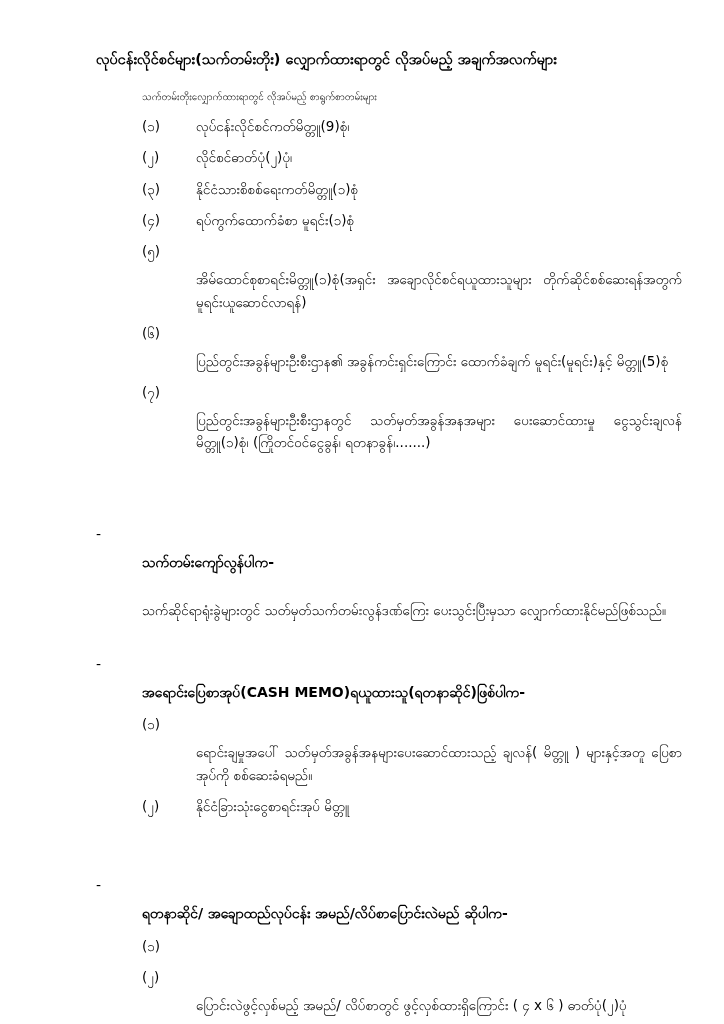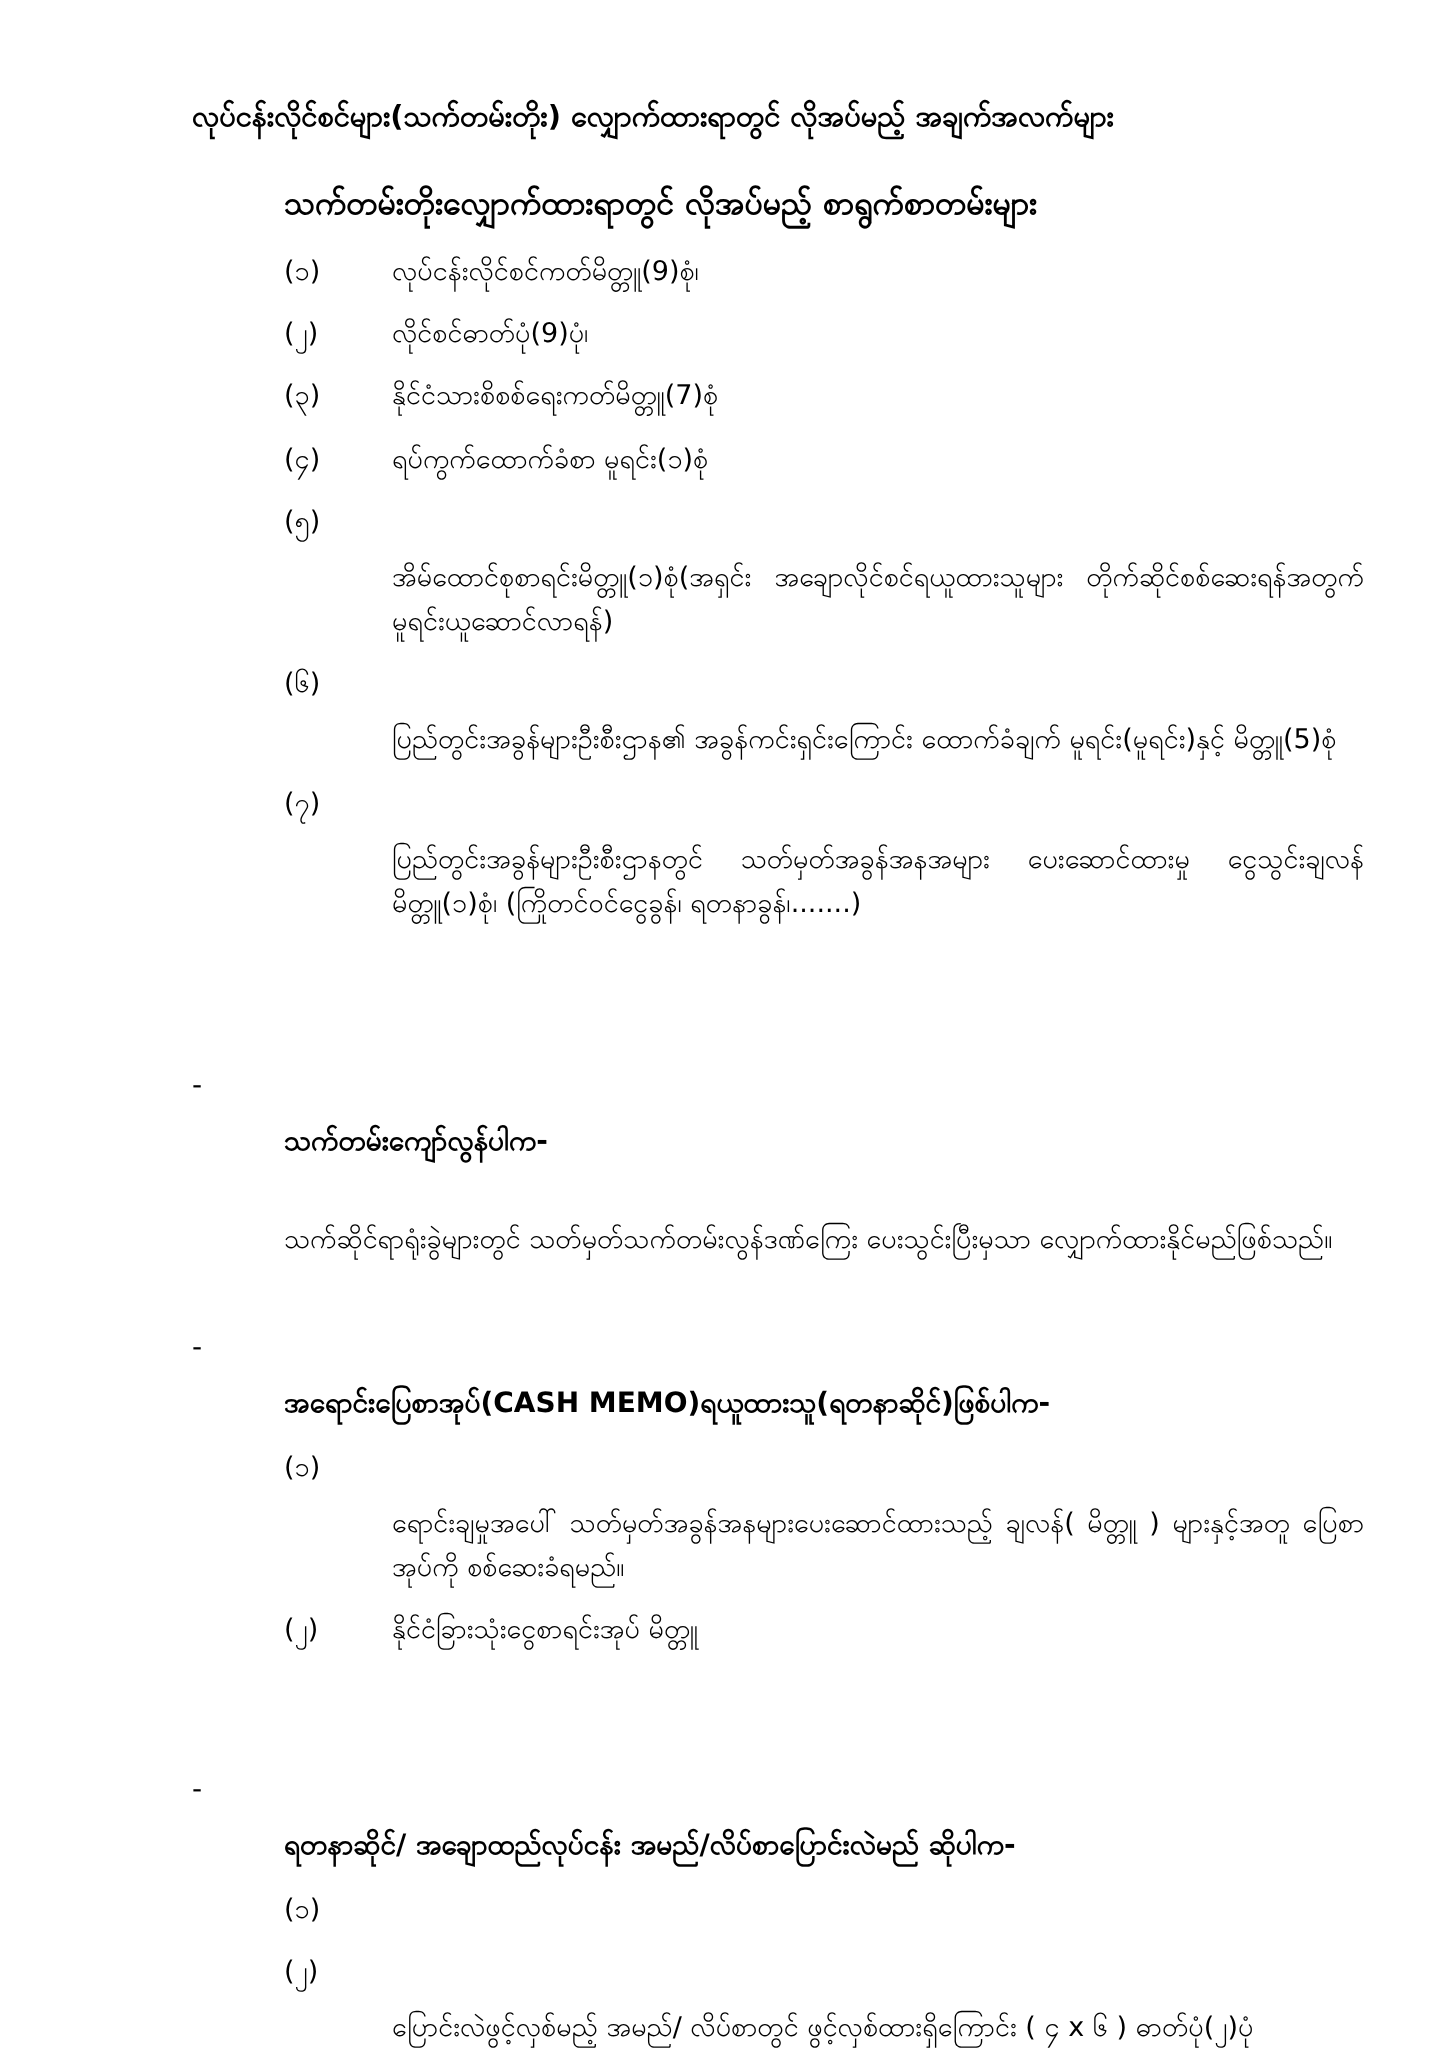--- a/index.html
+++ b/index.html
@@ -22,22 +22,22 @@
     padding: 40px 42px 20px 96px;
   }
   .doc-title {
     font-size: 14.5px;
     font-weight: bold;
     line-height: 1.6;
     margin: 8px 0 0 0;
     letter-spacing: 0px;
   }
   .section-heading {
-    font-size: 16px;
-    font-weight: bold;
+    font-size: 10px;
+    font-weight: normal;
     line-height: 1.6;
     margin: 18px 0 10px 46px;
   }
   .numbered-list {
     margin: 0 0 0 46px;
     padding: 0;
   }
   .num-item {
     display: flex;
     align-items: flex-start;
@@ -100,25 +100,25 @@
 
   <h2 class="section-heading">သက်တမ်းတိုးလျှောက်ထားရာတွင် လိုအပ်မည့် စာရွက်စာတမ်းများ</h2>
 
   <div class="numbered-list">
     <div class="num-item">
       <span class="num-marker">(၁)</span>
       <span class="num-body">လုပ်ငန်းလိုင်စင်ကတ်မိတ္တူ(9)စုံ၊</span>
     </div>
     <div class="num-item">
       <span class="num-marker">(၂)</span>
-      <span class="num-body">လိုင်စင်ဓာတ်ပုံ(9)ပုံ၊</span>
+      <span class="num-body">လိုင်စင်ဓာတ်ပုံ(၂)ပုံ၊</span>
     </div>
     <div class="num-item">
       <span class="num-marker">(၃)</span>
-      <span class="num-body">နိုင်ငံသားစိစစ်ရေးကတ်မိတ္တူ(7)စုံ</span>
+      <span class="num-body">နိုင်ငံသားစိစစ်ရေးကတ်မိတ္တူ(၁)စုံ</span>
     </div>
     <div class="num-item">
       <span class="num-marker">(၄)</span>
       <span class="num-body">ရပ်ကွက်ထောက်ခံစာ မူရင်း(၁)စုံ</span>
     </div>
     <div class="num-item">
       <span class="num-marker">(၅)</span>
       <span class="num-body justify">အိမ်ထောင်စုစာရင်းမိတ္တူ(၁)စုံ(အရှင်း အချောလိုင်စင်ရယူထားသူများ တိုက်ဆိုင်စစ်ဆေးရန်အတွက် မူရင်းယူဆောင်လာရန်)</span>
     </div>
     <div class="num-item">

